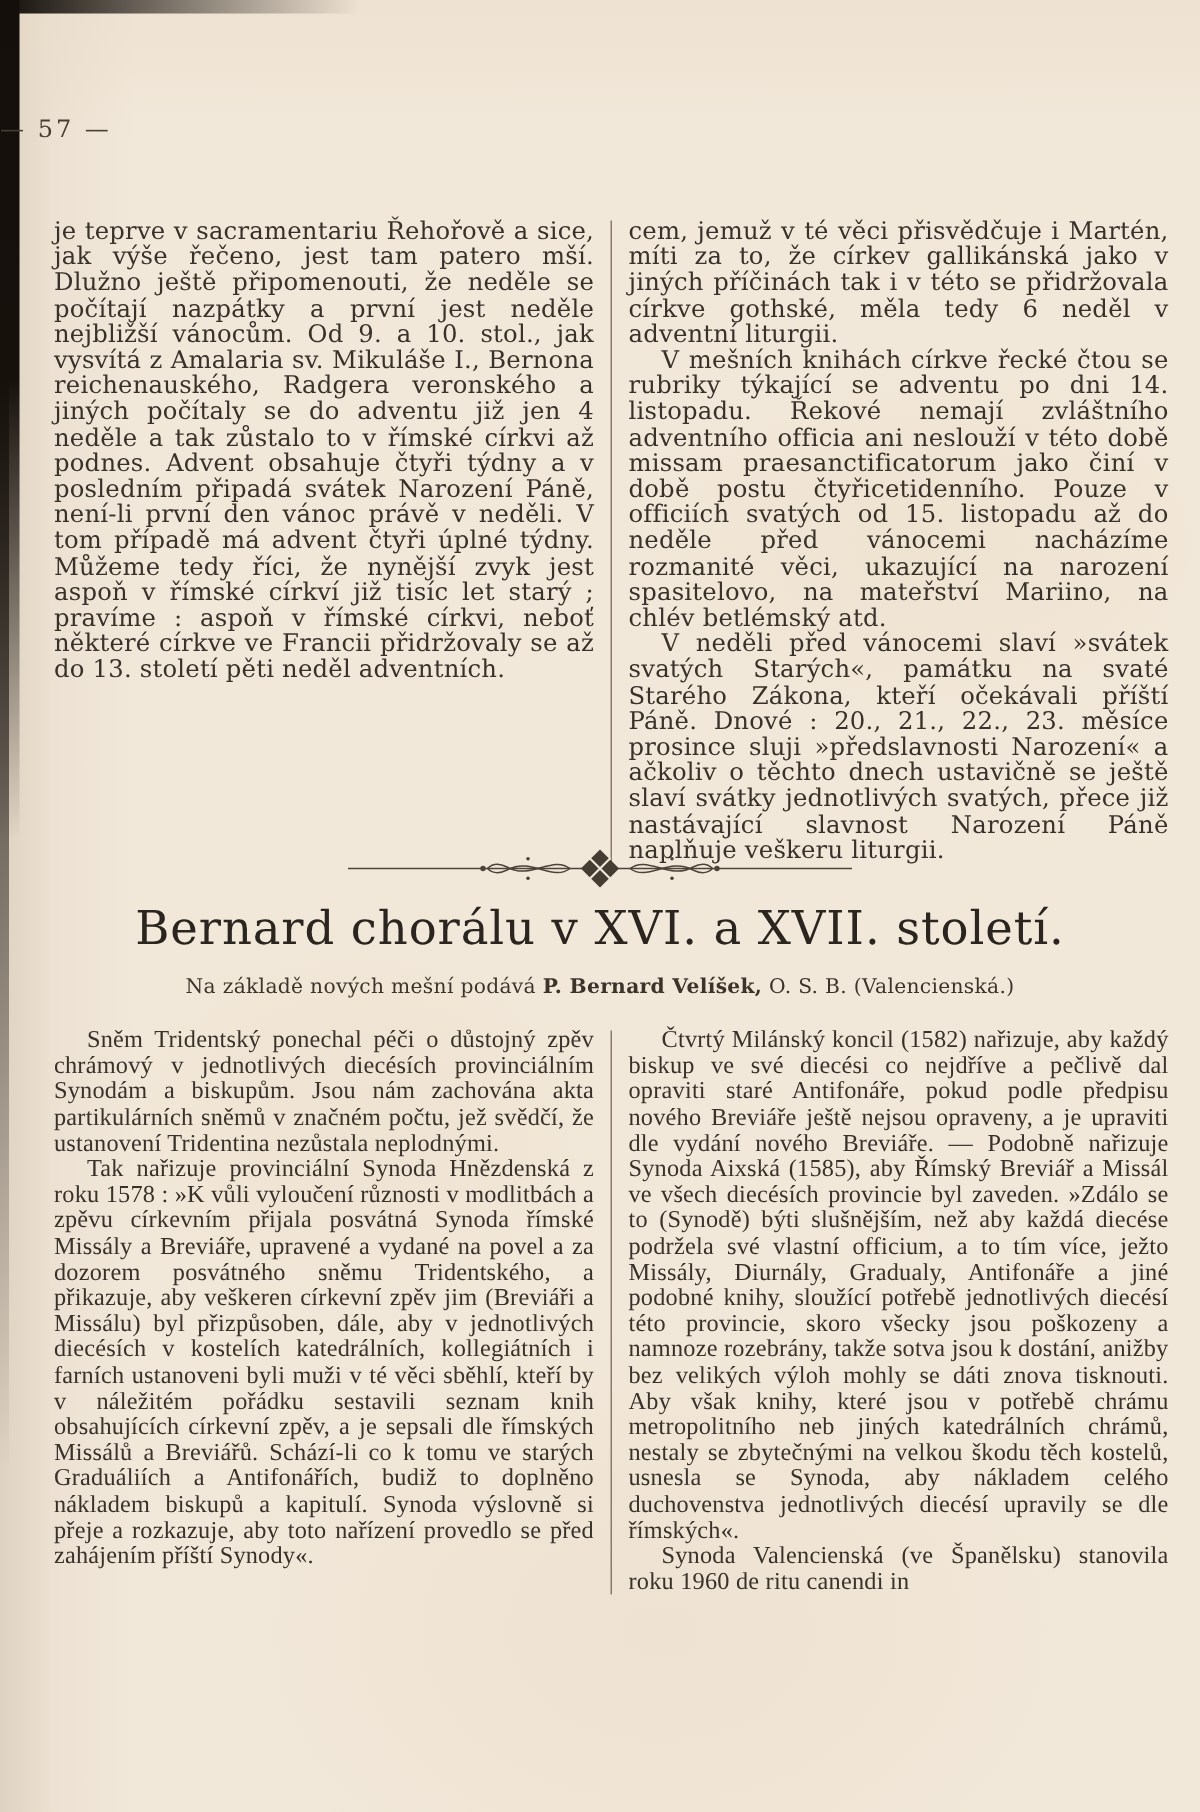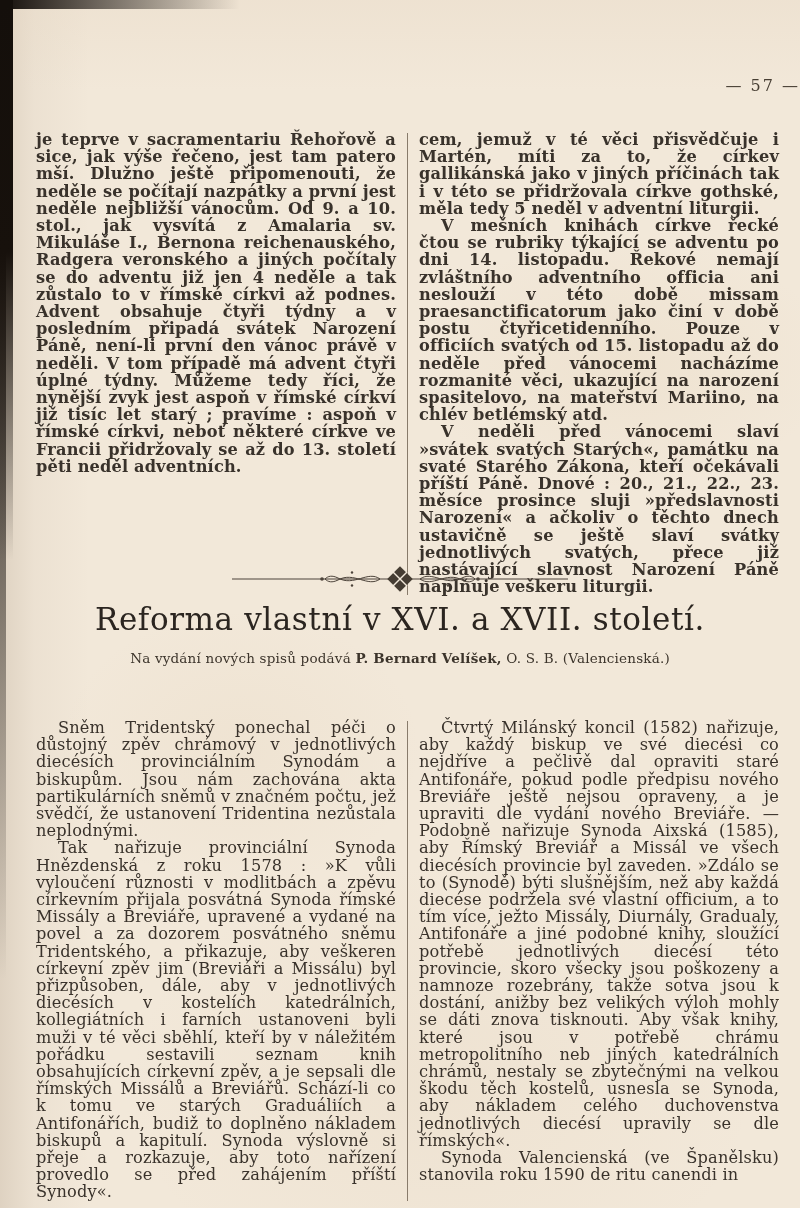--- a/index.html
+++ b/index.html
@@ -25,27 +25,27 @@
   .edge-left-thin{
     position:absolute;left:0;top:0;width:6px;height:980px;
     background:linear-gradient(to bottom,#140f0b 0%,rgba(20,15,11,0.55) 55%,rgba(20,15,11,0) 100%);
   }
   .edge-top{
     position:absolute;left:0;top:0;height:9px;width:240px;
     background:linear-gradient(to right,#140f0b 0%,rgba(20,15,11,0.55) 45%,rgba(20,15,11,0) 100%);
   }
   .page-number{
     position:absolute;top:76px;left:0;width:100%;
-    text-align:right;font-size:16px;letter-spacing:2px;color:#473e33;
+    text-align:left;font-size:16px;letter-spacing:2px;color:#473e33;
   }
   .cols{
     position:absolute;left:36px;width:744px;display:flex;align-items:stretch;
   }
-  .cols-top{top:131px;font-weight:bold;}
-  .cols-bottom{top:719px;}
+  .cols-top{top:145px;}
+  .cols-bottom{top:685px;font-family:Liberation Serif, serif;}
   .col{
     width:360px;text-align:justify;
     font-size:16.2px;line-height:17.2px;letter-spacing:0.15px;
     color:#39322b;
   }
   .col p{margin:0;}
   .col p.indent{text-indent:22px;}
   .colrule{width:1px;background:#887b6b;margin:2px 11px 0 11px;}
   .ornament-wrap{
     position:absolute;top:563px;left:0;width:100%;text-align:center;
@@ -70,21 +70,21 @@
 <div class="edge-top"></div>
 
 <div class="page-number">— 57 —</div>
 
 <section class="cols cols-top">
   <div class="col">
     <p>je teprve v sacramentariu Řehořově a sice, jak výše řečeno, jest tam patero mší. Dlužno ještě připomenouti, že neděle se počítají nazpátky a první jest neděle nejbližší vánocům. Od 9. a 10. stol., jak vysvítá z Amalaria sv. Mikuláše I., Bernona reichenauského, Radgera veronského a jiných počítaly se do adventu již jen 4 neděle a tak zůstalo to v římské církvi až podnes. Advent obsahuje čtyři týdny a v posledním připadá svátek Narození Páně, není-li první den vánoc právě v neděli. V tom případě má advent čtyři úplné týdny. Můžeme tedy říci, že nynější zvyk jest aspoň v římské církví již tisíc let starý ; pravíme : aspoň v římské církvi, neboť některé církve ve Francii přidržovaly se až do 13. století pěti neděl adventních.</p>
   </div>
   <div class="colrule"></div>
   <div class="col">
-    <p>cem, jemuž v té věci přisvědčuje i Martén, míti za to, že církev gallikánská jako v jiných příčinách tak i v této se přidržovala církve gothské, měla tedy 5 neděl v adventní liturgii.</p>
+    <p>cem, jemuž v té věci přisvědčuje i Martén, míti za to, že církev gallikánská jako v jiných příčinách tak i v této se přidržovala církve gothské, měla tedy 6 neděl v adventní liturgii.</p>
     <p class="indent">V mešních knihách církve řecké čtou se rubriky týkající se adventu po dni 14. listopadu. Řekové nemají zvláštního adventního officia ani neslouží v této době missam praesanctificatorum jako činí v době postu čtyřicetidenního. Pouze v officiích svatých od 15. listopadu až do neděle před vánocemi nacházíme rozmanité věci, ukazující na narození spasitelovo, na mateřství Mariino, na chlév betlémský atd.</p>
     <p class="indent">V neděli před vánocemi slaví »svátek svatých Starých«, památku na svaté Starého Zákona, kteří očekávali příští Páně. Dnové : 20., 21., 22., 23. měsíce prosince sluji »předslavnosti Narození« a ačkoliv o těchto dnech ustavičně se ještě slaví svátky jednotlivých svatých, přece již nastávající slavnost Narození Páně naplňuje veškeru liturgii.</p>
   </div>
 </section>
 
 <div class="ornament-wrap">
   <svg width="340" height="30" viewBox="0 0 340 30">
     <g stroke="#4c433a" fill="none" stroke-width="1">
       <path d="M2 16 H338"></path>
       <path d="M150 16 C138 7 124 24 108 15 C102 12 98 13 95 16"></path>
@@ -101,27 +101,27 @@
       <circle cx="218" cy="22.5" r="1.2"></circle>
     </g>
     <rect x="161" y="7" width="18" height="18" transform="rotate(45 170 16)" fill="#453c32"></rect>
     <g stroke="#f2e8d9" stroke-width="1.4" fill="none">
       <path d="M163 9 L177 23"></path>
       <path d="M177 9 L163 23"></path>
     </g>
   </svg>
 </div>
 
-<h1 class="article-title">Reforma vlastní v XVI. a XVII. století.</h1>
+<h1 class="article-title">Bernard chorálu v XVI. a XVII. století.</h1>
 
-<div class="article-subtitle"><span>Na vydání nových spisů podává </span><span class="author">P. Bernard Velíšek,</span><span> O. S. B. (Valencienská.)</span></div>
+<div class="article-subtitle"><span>Na základě nových mešní podává </span><span class="author">P. Bernard Velíšek,</span><span> O. S. B. (Valencienská.)</span></div>
 
 <section class="cols cols-bottom">
   <div class="col">
     <p class="indent">Sněm Tridentský ponechal péči o důstojný zpěv chrámový v jednotlivých diecésích provinciálním Synodám a biskupům. Jsou nám zachována akta partikulárních sněmů v značném počtu, jež svědčí, že ustanovení Tridentina nezůstala neplodnými.</p>
     <p class="indent">Tak nařizuje provinciální Synoda Hnězdenská z roku 1578 : »K vůli vyloučení různosti v modlitbách a zpěvu církevním přijala posvátná Synoda římské Missály a Breviáře, upravené a vydané na povel a za dozorem posvátného sněmu Tridentského, a přikazuje, aby veškeren církevní zpěv jim (Breviáři a Missálu) byl přizpůsoben, dále, aby v jednotlivých diecésích v kostelích katedrálních, kollegiátních i farních ustanoveni byli muži v té věci sběhlí, kteří by v náležitém pořádku sestavili seznam knih obsahujících církevní zpěv, a je sepsali dle římských Missálů a Breviářů. Schází-li co k tomu ve starých Graduáliích a Antifonářích, budiž to doplněno nákladem biskupů a kapitulí. Synoda výslovně si přeje a rozkazuje, aby toto nařízení provedlo se před zahájením příští Synody«.</p>
   </div>
   <div class="colrule"></div>
   <div class="col">
     <p class="indent">Čtvrtý Milánský koncil (1582) nařizuje, aby každý biskup ve své diecési co nejdříve a pečlivě dal opraviti staré Antifonáře, pokud podle předpisu nového Breviáře ještě nejsou opraveny, a je upraviti dle vydání nového Breviáře. — Podobně nařizuje Synoda Aixská (1585), aby Římský Breviář a Missál ve všech diecésích provincie byl zaveden. »Zdálo se to (Synodě) býti slušnějším, než aby každá diecése podržela své vlastní officium, a to tím více, ježto Missály, Diurnály, Gradualy, Antifonáře a jiné podobné knihy, sloužící potřebě jednotlivých diecésí této provincie, skoro všecky jsou poškozeny a namnoze rozebrány, takže sotva jsou k dostání, anižby bez velikých výloh mohly se dáti znova tisknouti. Aby však knihy, které jsou v potřebě chrámu metropolitního neb jiných katedrálních chrámů, nestaly se zbytečnými na velkou škodu těch kostelů, usnesla se Synoda, aby nákladem celého duchovenstva jednotlivých diecésí upravily se dle římských«.</p>
-    <p class="indent">Synoda Valencienská (ve Španělsku) stanovila roku 1590 de ritu canendi in</p>
+    <p class="indent">Synoda Valencienská (ve Španělsku) stanovila roku 1960 de ritu canendi in</p>
   </div>
 </section>
 
 </body></html>

